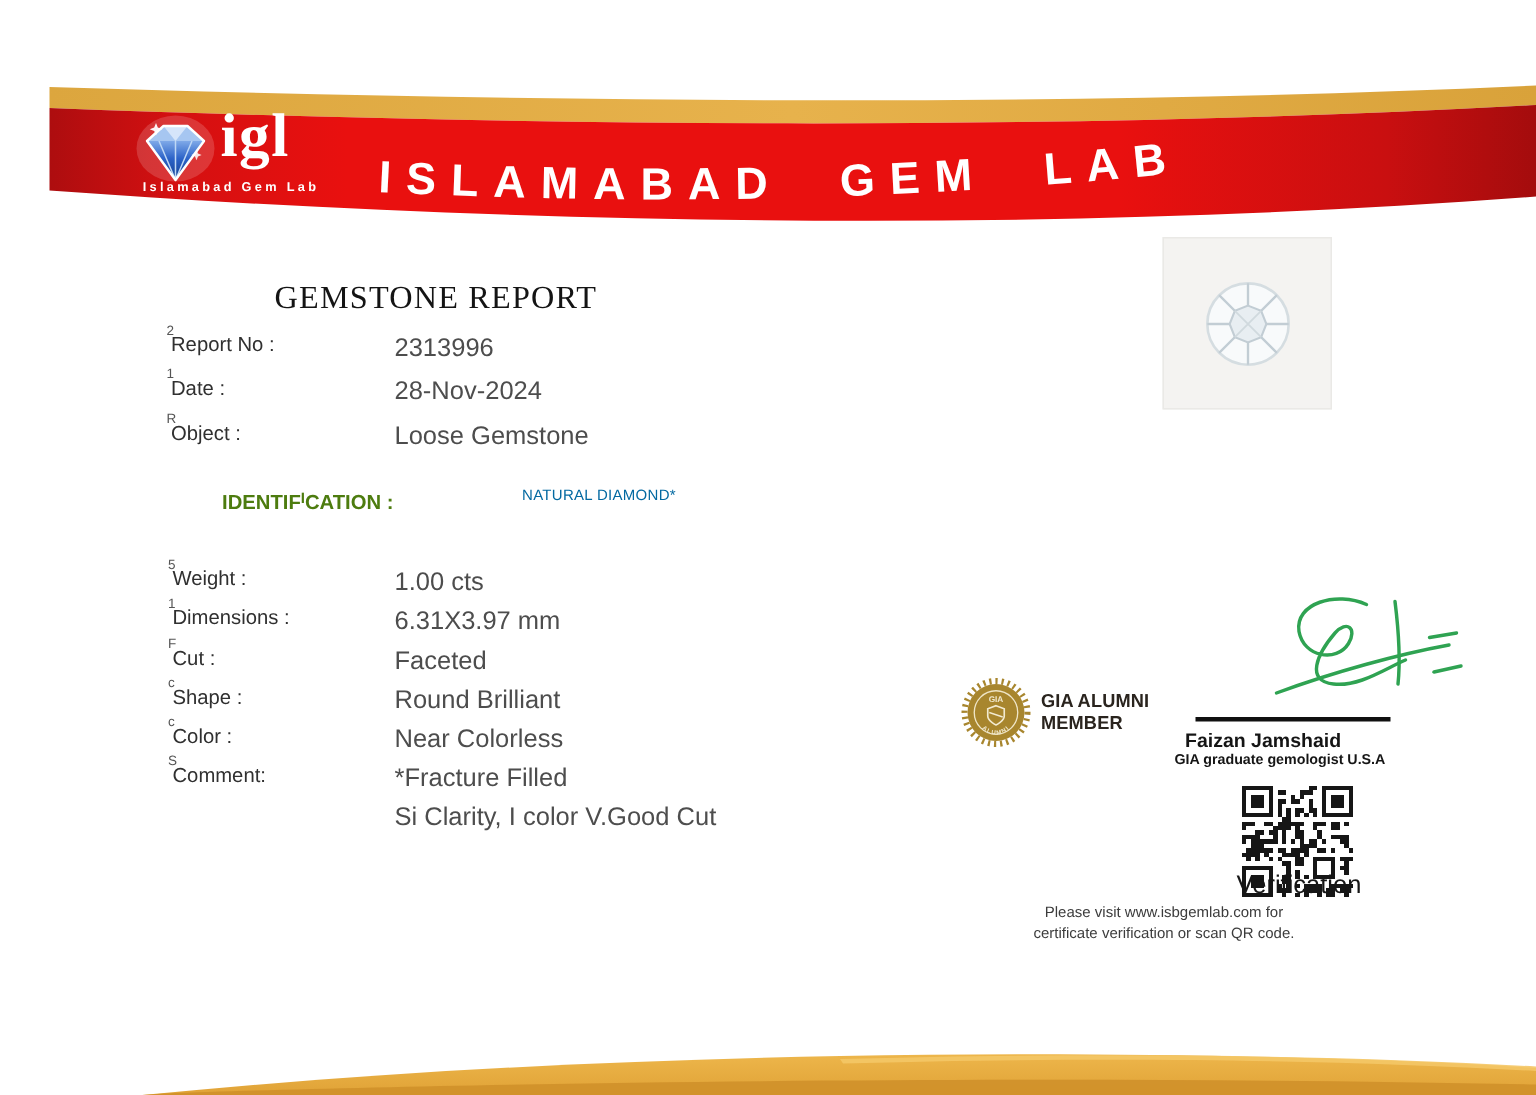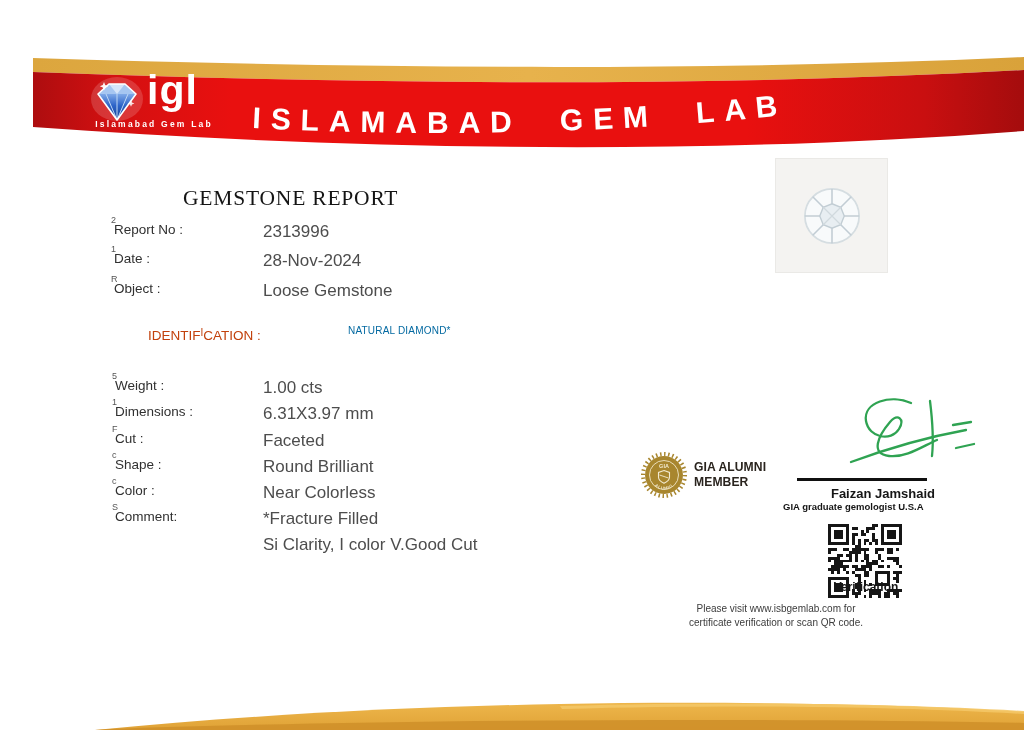--- a/index.html
+++ b/index.html
@@ -3,57 +3,57 @@
 <meta charset="utf-8">
 <style>
   html,body{margin:0;padding:0;background:#ffffff;}
   .page{position:relative;width:1024px;height:730px;background:#fff;overflow:hidden;
         font-family:"Liberation Sans",sans-serif;}
 
   
   .hdr-svg{position:absolute;left:0;top:0;width:1024px;height:165px;}
   .logo-diamond{position:absolute;left:90px;top:76px;width:54px;height:48px;}
   .logo-igl{position:absolute;left:147px;top:70px;font-size:41px;font-weight:bold;
-            color:#fff;letter-spacing:1px;line-height:1;}
+            color:#fff;letter-spacing:1px;line-height:1;font-family:Liberation Serif, serif;}
   .logo-caption{position:absolute;left:84px;top:119px;width:140px;text-align:center;
             font-size:8.5px;letter-spacing:2.2px;color:#fff;font-weight:bold;white-space:nowrap;}
 
   
   .rpt-title{position:absolute;left:183px;top:186px;font-family:"Liberation Serif",serif;
              font-weight:normal;font-size:21.5px;letter-spacing:.8px;color:#141414;}
   .frow{position:absolute;left:0;width:1024px;height:20px;}
   .glabel{position:absolute;left:112px;font-size:13.5px;color:#303030;}
   .alabel{position:absolute;left:113px;font-size:13.5px;color:#303030;}
   .gvalue{position:absolute;left:263px;font-size:17px;color:#4d4d4d;}
   .ghost{position:absolute;left:-1px;top:-7px;font-size:9px;color:#555;}
   .glabel,.alabel{padding-left:2px;}
-  .id-label{position:absolute;left:148px;top:327px;font-size:13.5px;font-weight:normal;color:#c2410c;}
+  .id-label{position:absolute;left:148px;top:327px;font-size:13.5px;font-weight:bold;color:#4d7c0f;}
   .id-label .sup{vertical-align:4px;font-size:10px;}
   .id-value{position:absolute;left:348px;top:325px;font-size:10px;color:#0369a1;letter-spacing:.2px;}
 
   
   .photo{position:absolute;left:775px;top:158px;width:113px;height:115px;
          background:#F4F3F1;border:1px solid #EAE9E6;box-sizing:border-box;}
   .photo svg{position:absolute;left:21px;top:22px;width:70px;height:70px;}
 
   
   .seal-svg{position:absolute;left:640px;top:451px;width:48px;height:48px;}
   .gia-text{position:absolute;left:694px;top:460px;font-size:12.5px;font-weight:bold;
             color:#2A241E;line-height:1.2;letter-spacing:.1px;transform:scaleX(.97);transform-origin:left;}
   .sig-svg{position:absolute;left:793px;top:397px;width:190px;height:78px;}
   .sig-line{position:absolute;left:797px;top:478px;width:130px;height:2.5px;background:#101010;}
-  .sig-name{position:absolute;left:790px;top:486px;width:145px;text-align:right;
+  .sig-name{position:absolute;left:790px;top:486px;width:145px;text-align:left;
             font-weight:bold;font-size:13px;color:#151515;}
   .sig-title{position:absolute;left:783px;top:501px;width:160px;text-align:left;
             font-weight:bold;font-size:9.5px;color:#151515;}
 
   
   .qr-svg{position:absolute;left:828px;top:524px;width:74px;height:74px;}
   .qr-label{position:absolute;left:800px;top:580px;width:132px;text-align:center;
-            font-weight:bold;font-size:12px;color:#161616;}
+            font-weight:normal;font-size:17px;color:#161616;}
   .footer-note{position:absolute;left:636px;top:602px;width:280px;text-align:center;
             font-size:10px;color:#3c3c3c;line-height:1.38;}
 
   
   .bottom-svg{position:absolute;left:0;top:685px;width:1024px;height:45px;}
 </style>
 </head>
 <body>
 
 <div class="page">

